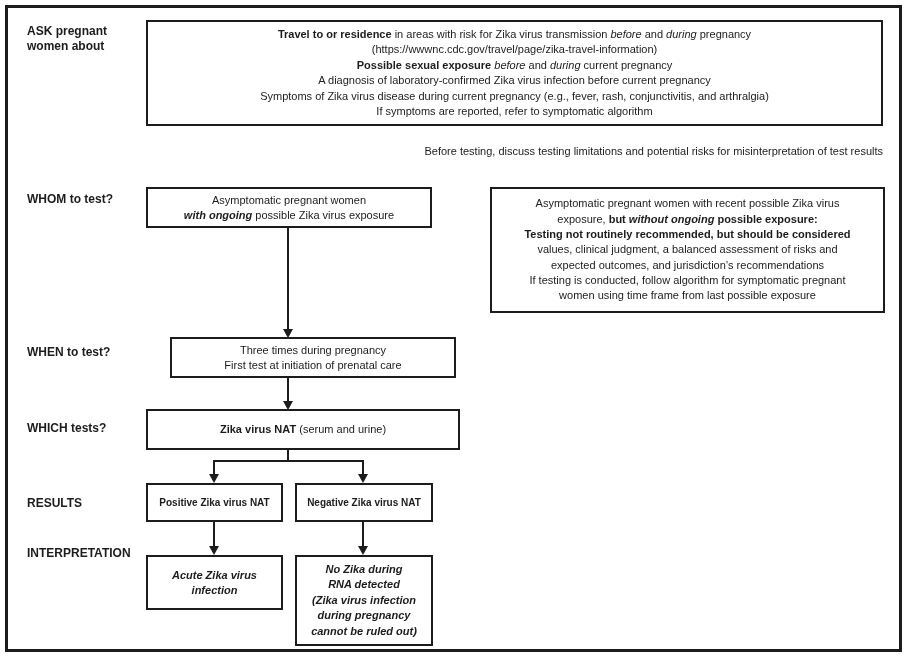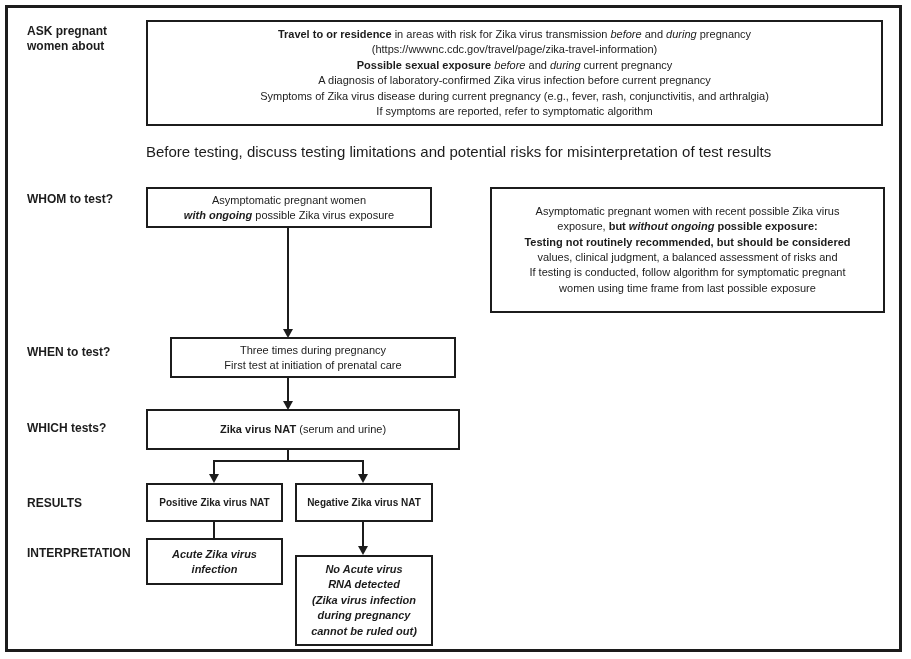--- a/index.html
+++ b/index.html
@@ -33,22 +33,22 @@
     font-size:11px;
     line-height:15px;
     color:#1c1c1c;
     padding:10px 3px;
   }
   .box.small-text{font-size:10px;}
   .b{font-weight:bold;}
   .i{font-style:italic;}
   .note{
     position:absolute;
-    text-align:left;
-    font-size:15px;
+    text-align:right;
+    font-size:11px;
     line-height:15px;
     color:#1c1c1c;
   }
   .vline{position:absolute;width:2px;background:#1c1c1c;}
   .hline{position:absolute;height:2px;background:#1c1c1c;}
   .arrowhead{
     position:absolute;width:0;height:0;
     border-left:5px solid transparent;
     border-right:5px solid transparent;
     border-top:9px solid #1c1c1c;
@@ -85,20 +85,21 @@
   <div class="box" style="left:146px;top:187px;width:286px;height:41px;">
       <div><span>Asymptomatic pregnant women</span></div>
       <div><span class="b i">with ongoing</span><span> possible Zika virus exposure</span></div>
     </div>
 
   <div class="box" style="left:490px;top:187px;width:395px;height:126px;line-height:15.3px;">
       <div><span>Asymptomatic pregnant women with recent possible Zika virus</span></div>
       <div><span>exposure, </span><span class="b">but </span><span class="b i">without ongoing</span><span class="b"> possible exposure:</span></div>
       <div><span class="b">Testing not routinely recommended, but should be considered</span></div>
       <div><span>values, clinical judgment, a balanced assessment of risks and</span></div>
+      <div><span>expected outcomes, and jurisdiction’s recommendations</span></div>
       <div><span>If testing is conducted, follow algorithm for symptomatic pregnant</span></div>
       <div><span>women using time frame from last possible exposure</span></div>
     </div>
 
   <div class="vline" style="left:287px;top:228px;height:102px;"></div>
   <div class="arrowhead" style="left:283px;top:329px;"></div>
 
   <div class="box" style="left:146px;top:337px;width:286px;height:41px;margin-left:24px;">
       <div><span>Three times during pregnancy</span></div>
       <div><span>First test at initiation of prenatal care</span></div>
@@ -123,25 +124,25 @@
     </div>
   <div class="box small-text" style="left:295px;top:483px;width:138px;height:39px;">
       <div><span class="b">Negative Zika virus NAT</span></div>
     </div>
 
   <div class="vline" style="left:213px;top:522px;height:25px;"></div>
   <div class="arrowhead" style="left:209px;top:546px;"></div>
   <div class="vline" style="left:362px;top:522px;height:25px;"></div>
   <div class="arrowhead" style="left:358px;top:546px;"></div>
 
-  <div class="box" style="left:146px;top:538px;width:137px;height:47px;">
+  <div class="box" style="left:146px;top:555px;width:137px;height:55px;">
       <div><span class="b i">Acute Zika virus</span></div>
       <div><span class="b i">infection</span></div>
     </div>
   <div class="box" style="left:295px;top:555px;width:138px;height:91px;line-height:15.5px;">
-      <div><span class="b i">No Acute virus</span></div>
+      <div><span class="b i">No Zika during</span></div>
       <div><span class="b i">RNA detected</span></div>
       <div><span class="b i">(Zika virus infection</span></div>
       <div><span class="b i">during pregnancy</span></div>
       <div><span class="b i">cannot be ruled out)</span></div>
     </div>
 
 </div>
 
 </body></html>

